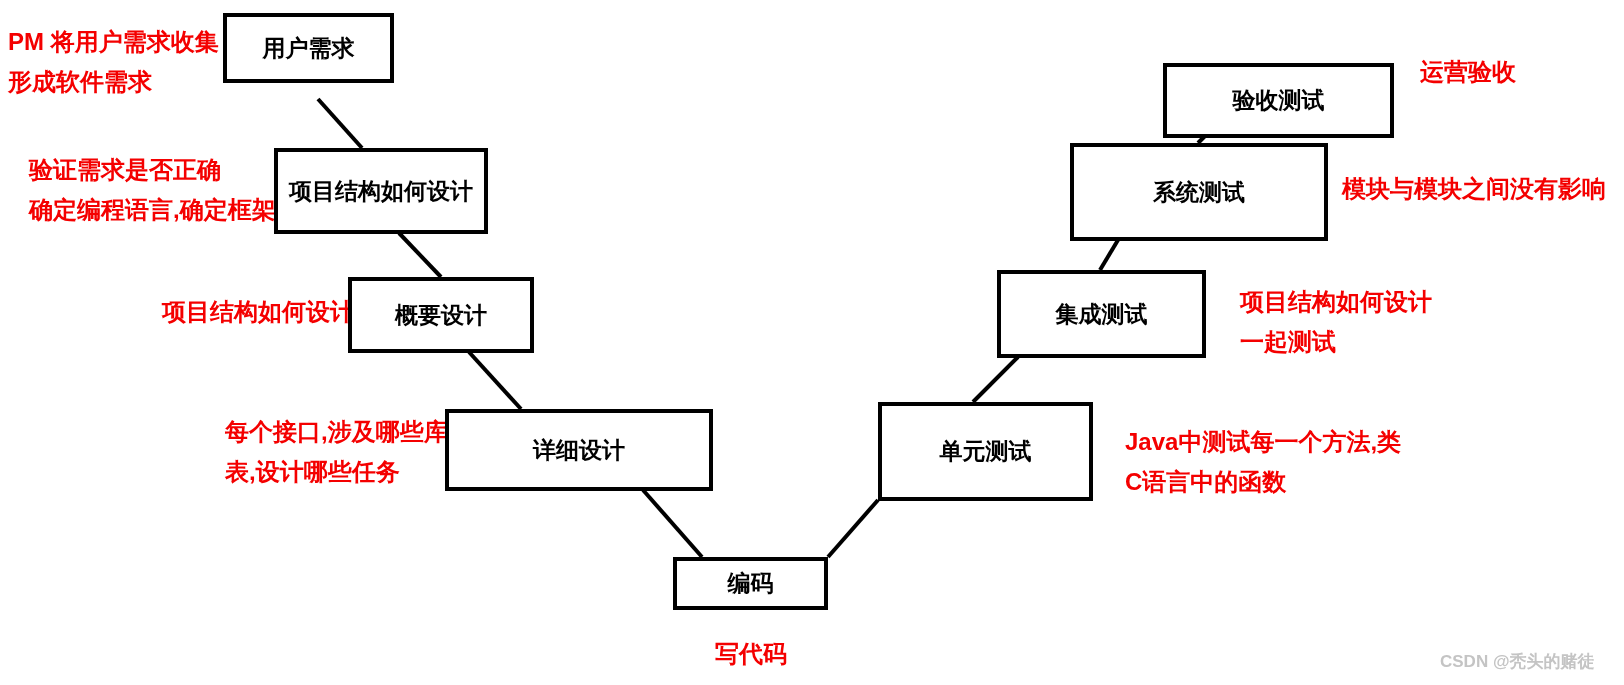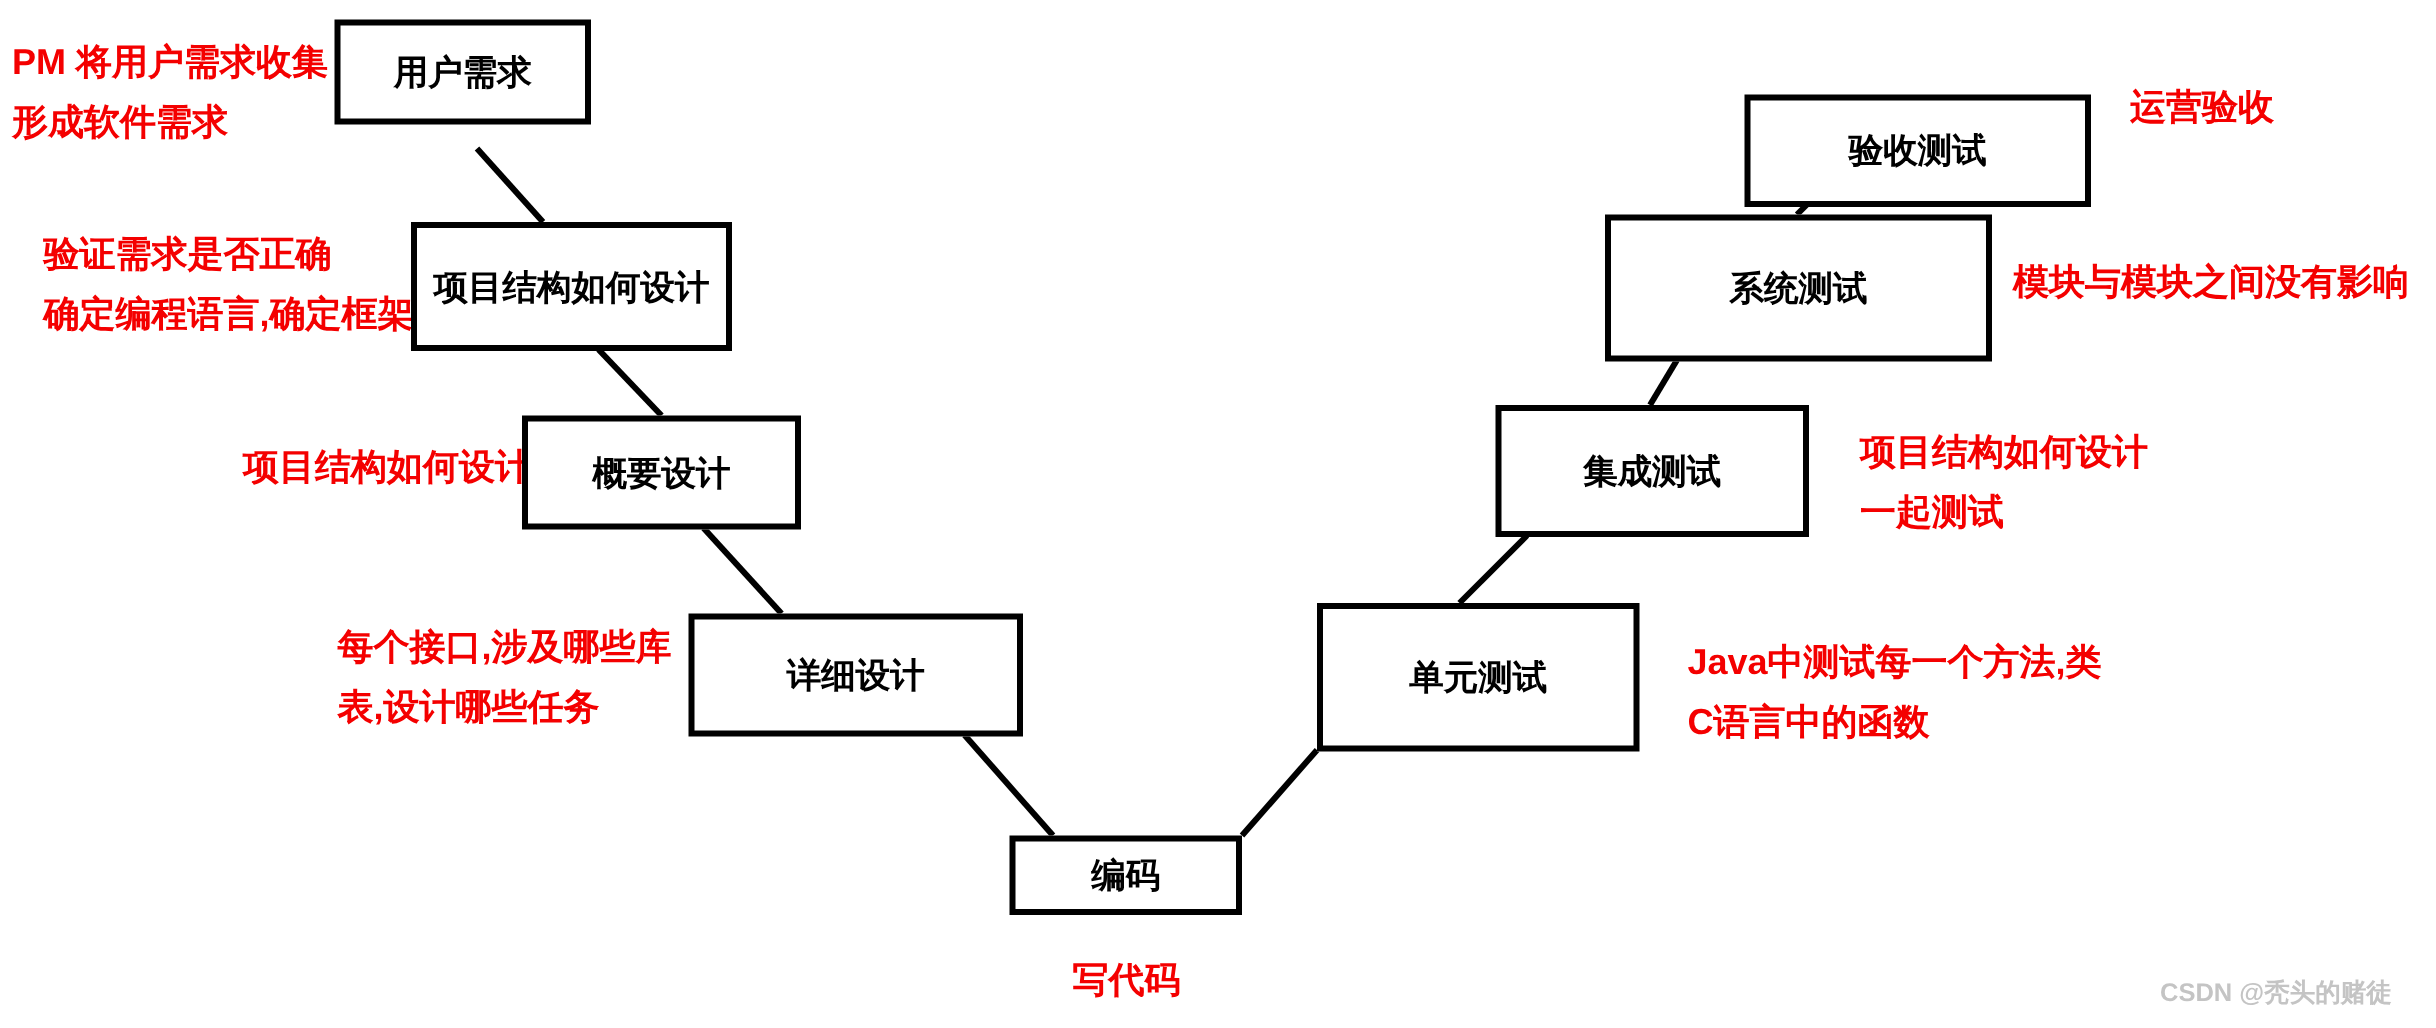--- a/index.html
+++ b/index.html
@@ -40,21 +40,21 @@
     position:absolute;
     left:1440px;top:650px;
     color:var(--wm);
     font-size:17px;font-weight:bold;
     white-space:nowrap;
   }
   
   #n-user        {left:223px; top:13px;  width:171px; height:70px;}
   #n-req         {left:274px; top:148px; width:214px; height:86px;}
   #n-outline     {left:348px; top:277px; width:186px; height:76px;}
-  #n-detail      {left:459px; top:409px; width:223px; height:82px;}
+  #n-detail      {left:445px; top:409px; width:268px; height:82px;}
   #n-coding      {left:673px; top:557px; width:155px; height:53px;}
   #n-unit        {left:878px; top:402px; width:215px; height:99px;}
   #n-integration {left:997px; top:270px; width:209px; height:88px;}
   #n-system      {left:1070px;top:143px; width:258px; height:98px;}
   #n-acceptance  {left:1163px;top:38px;  width:231px; height:75px;margin-top:25px;}
   
   #a-user        {left:8px;   top:22px;}
   #a-req         {left:29px;  top:150px;}
   #a-outline     {left:162px; top:292px;}
   #a-detail      {left:225px; top:412px;}

